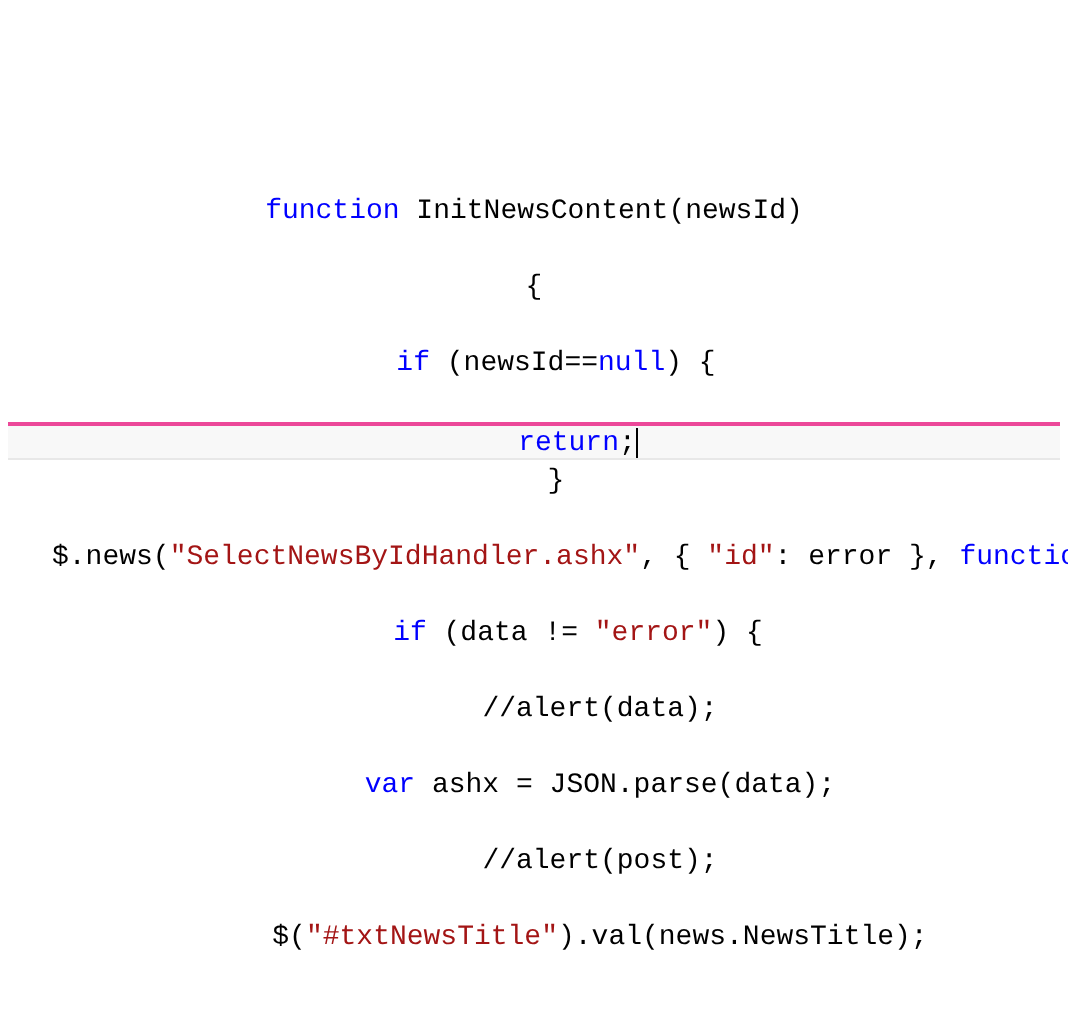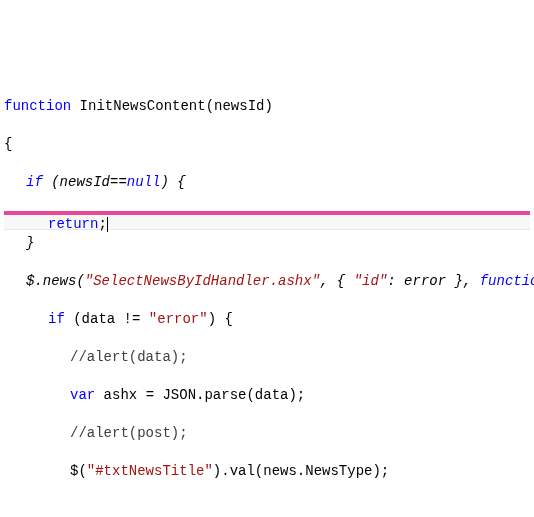--- a/index.html
+++ b/index.html
@@ -8,58 +8,58 @@
     font-size: 14px;
     line-height: 19px;
     background: #ffffff;
     color: #000000;
     width: 534px;
     height: 517px;
     overflow: hidden;
     white-space: pre;
     padding: 2px 4px;
   }
-  .line { display:block; height:19px; }
+  .line { display:block; height:19px;text-align:center; }
   .kw  { color:#0000ff; }   
   .str { color:#a31515; }   
-  .com { color:#404040; }   
+  .com { color:#000000; }   
   .pln { color:#000000; }   
   .cursor-line {
     background:#f8f8f8;
-    border-top:4px solid #ec4899;
+    border-top:2px solid #ec4899;
     border-bottom:1px solid #e8e8e8;
     display:inline-block;
     width:526px;
   }
   .caret {
     display:inline-block;
     width:1px; height:15px;
     background:#000;
     vertical-align:middle;
     margin-left:0px;
   }
-  .i1{padding-left:22px;font-style:italic;} .i2{padding-left:44px;} .i3{padding-left:66px;}
+  .i1{padding-left:22px;} .i2{padding-left:44px;} .i3{padding-left:66px;}
 </style>
 </head>
 <body>
 
 
 
 <div id="editor">
 <span class="line"><span class="kw">function</span><span class="pln"> InitNewsContent(newsId)</span></span>
 <span class="line"><span class="pln">{</span></span>
 <span class="line i1"><span class="kw">if</span><span class="pln"> (newsId==</span><span class="kw">null</span><span class="pln">) {</span></span>
 <span class="line cursor-line i2"><span class="kw">return</span><span class="pln">;</span><span class="caret"></span></span>
 <span class="line i1"><span class="pln">}</span></span>
 <span class="line i1"><span class="pln">$.news(</span><span class="str">"SelectNewsByIdHandler.ashx"</span><span class="pln">, { </span><span class="str">"id"</span><span class="pln">: error }, </span><span class="kw">function</span></span>
 <span class="line i2"><span class="kw">if</span><span class="pln"> (data != </span><span class="str">"error"</span><span class="pln">) {</span></span>
 <span class="line i3"><span class="com">//alert(data);</span></span>
 <span class="line i3"><span class="kw">var</span><span class="pln"> ashx = JSON.parse(data);</span></span>
 <span class="line i3"><span class="com">//alert(post);</span></span>
-<span class="line i3"><span class="pln">$(</span><span class="str">"#txtNewsTitle"</span><span class="pln">).val(news.NewsType);</span></span>
+<span class="line i3"><span class="pln">$(</span><span class="str">"#txtNewsTitle"</span><span class="pln">).val(news.NewsTitle);</span></span>
 
 
 
 
 
 
 
 
 
 

